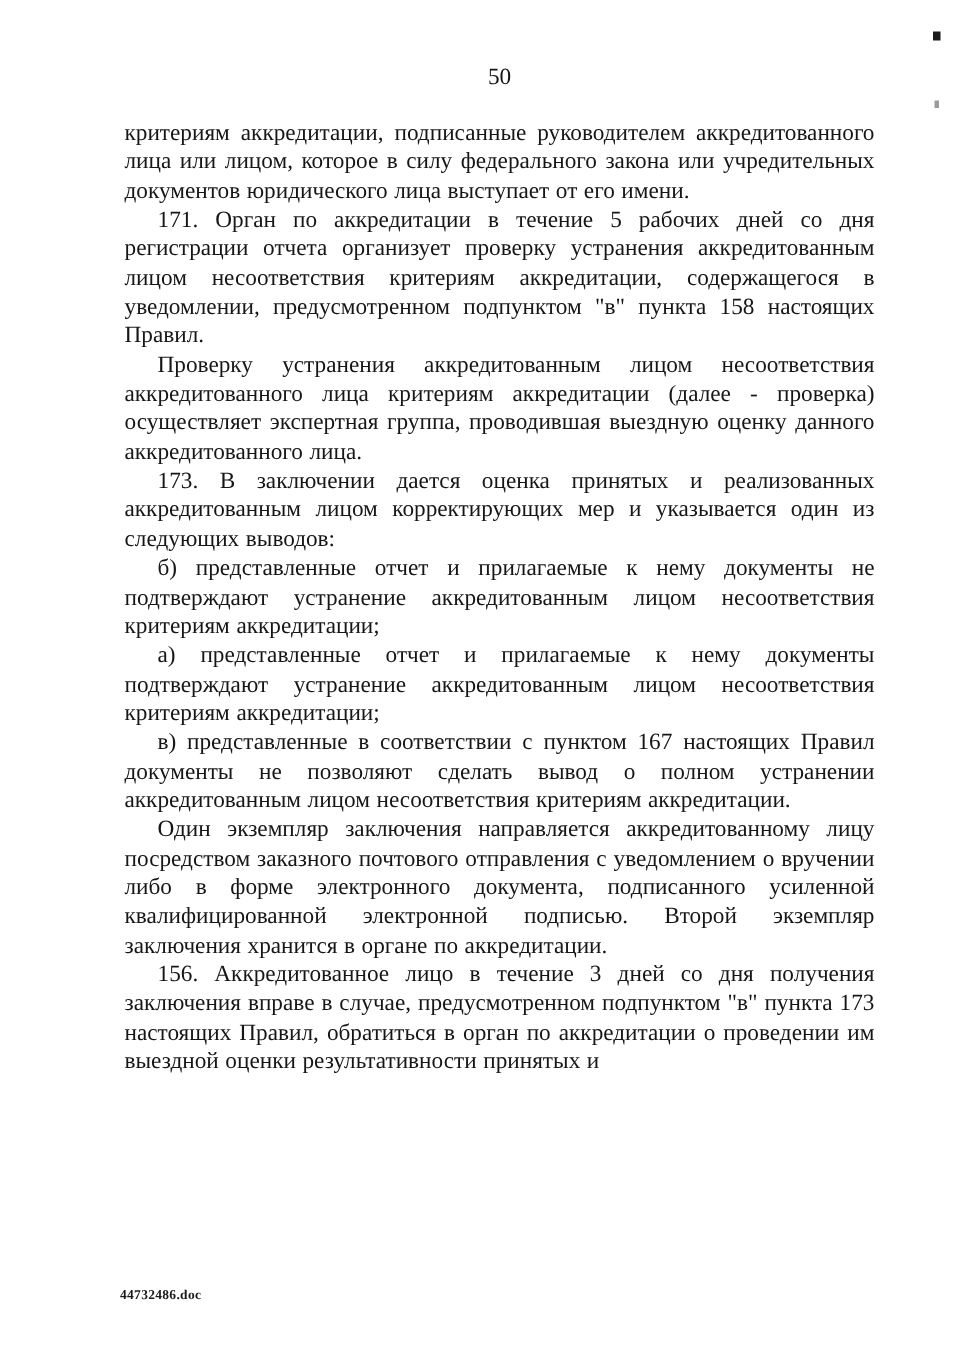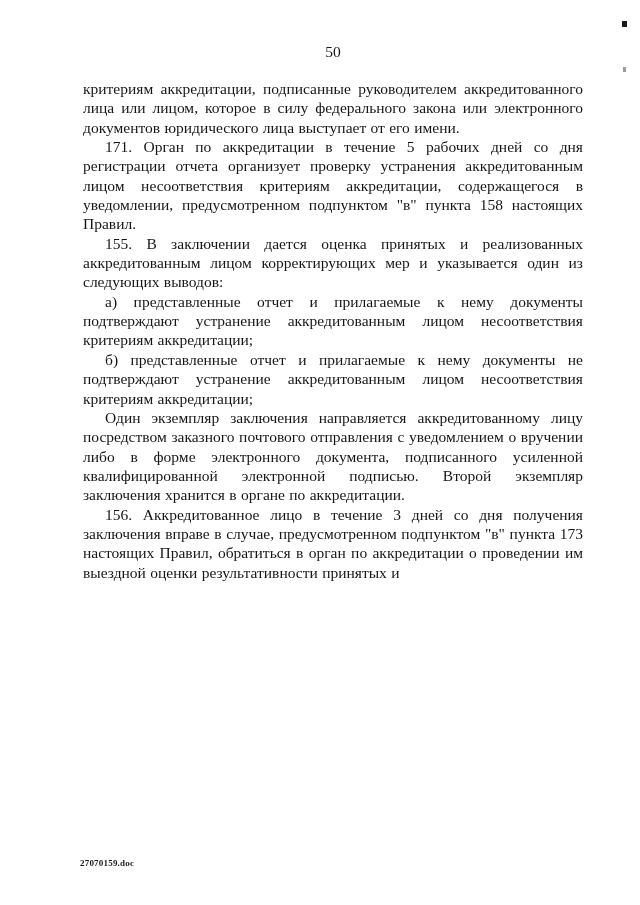--- a/index.html
+++ b/index.html
@@ -72,27 +72,29 @@
     height: 5px;
   }
 </style>
 </head>
 <body style="color: rgb(22, 22, 22); background: rgb(255, 255, 255);">
 
 <div class="page">
   <div class="page-number">50</div>
 
   <div class="document-body">
-      <p class="no-indent">критериям аккредитации, подписанные руководителем аккредитованного лица или лицом, которое в силу федерального закона или электронного документов юридического лица выступает от его имени.</p>
+      <p class="no-indent">критериям аккредитации, подписанные руководителем аккредитованного лица или лицом, которое в силу федерального закона или учредительных документов юридического лица выступает от его имени.</p>
       <p>171. Орган по аккредитации в течение 5 рабочих дней со дня регистрации отчета организует проверку устранения аккредитованным лицом несоответствия критериям аккредитации, содержащегося в уведомлении, предусмотренном подпунктом "в" пункта 158 настоящих Правил.</p>
-      <p>155. В заключении дается оценка принятых и реализованных аккредитованным лицом корректирующих мер и указывается один из следующих выводов:</p>
+      <p>Проверку устранения аккредитованным лицом несоответствия аккредитованного лица критериям аккредитации (далее - проверка) осуществляет экспертная группа, проводившая выездную оценку данного аккредитованного лица.</p>
+      <p>173. В заключении дается оценка принятых и реализованных аккредитованным лицом корректирующих мер и указывается один из следующих выводов:</p>
+      <p>б) представленные отчет и прилагаемые к нему документы не подтверждают устранение аккредитованным лицом несоответствия критериям аккредитации;</p>
       <p>а) представленные отчет и прилагаемые к нему документы подтверждают устранение аккредитованным лицом несоответствия критериям аккредитации;</p>
-      <p>б) представленные отчет и прилагаемые к нему документы не подтверждают устранение аккредитованным лицом несоответствия критериям аккредитации;</p>
+      <p>в) представленные в соответствии с пунктом 167 настоящих Правил документы не позволяют сделать вывод о полном устранении аккредитованным лицом несоответствия критериям аккредитации.</p>
       <p>Один экземпляр заключения направляется аккредитованному лицу посредством заказного почтового отправления с уведомлением о вручении либо в форме электронного документа, подписанного усиленной квалифицированной электронной подписью. Второй экземпляр заключения хранится в органе по аккредитации.</p>
       <p>156. Аккредитованное лицо в течение 3 дней со дня получения заключения вправе в случае, предусмотренном подпунктом "в" пункта 173 настоящих Правил, обратиться в орган по аккредитации о проведении им выездной оценки результативности принятых и</p>
     </div>
 
-  <div class="footer-filename">27070159.doc</div>
+  <div class="footer-filename">44732486.doc</div>
 
   <div class="artifact" id="artifact-dark" style="background: rgb(27, 27, 27);"></div>
 
   <div class="artifact" id="artifact-light" style="background: rgb(155, 155, 155);"></div>
 </div>
 
 </body></html>

